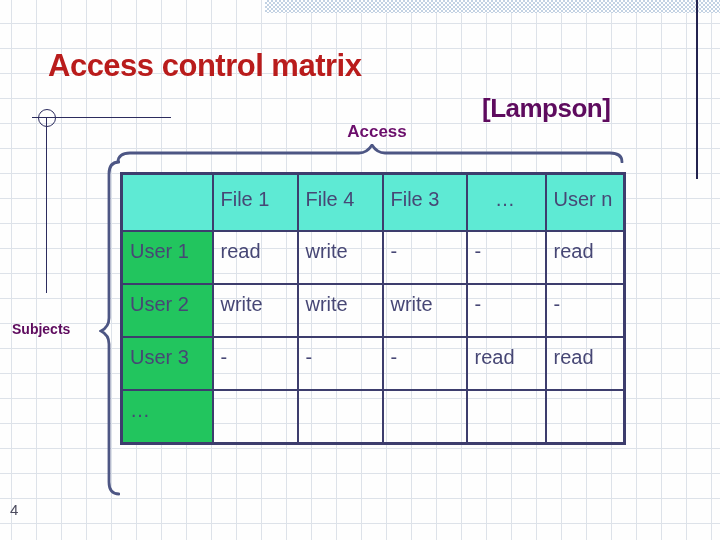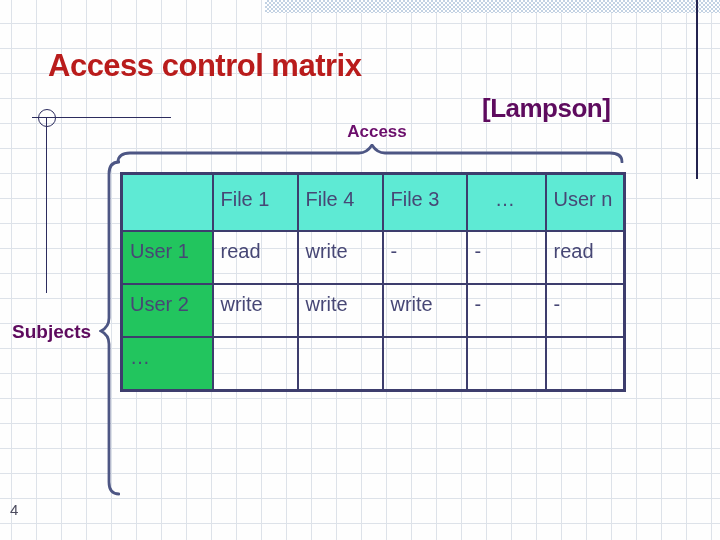--- a/index.html
+++ b/index.html
@@ -40,21 +40,21 @@
     font-size:26px;font-weight:bold;color:#5e0b5e;letter-spacing:-0.5px;
     white-space:nowrap;
     margin-top:38px;
   }
   .objects-label{
     position:absolute;left:337px;top:122px;width:80px;text-align:center;
     font-size:17px;font-weight:bold;color:#6b0e6b;
   }
   .subjects-label{
     position:absolute;left:12px;top:321px;
-    font-size:19px;font-weight:bold;color:#5e0b5e;
+    font-size:14px;font-weight:bold;color:#5e0b5e;
   }
   .page-number{
     position:absolute;left:10px;top:501px;
     font-size:15px;color:#4b4b5e;
   }
   .brace-h{position:absolute;left:116px;top:144px;}
   .brace-v{position:absolute;left:99px;top:160px;}
   table.acm{
     position:absolute;left:120px;top:172px;
     border-collapse:collapse;table-layout:fixed;
@@ -127,20 +127,28 @@
     </tr>
     <tr>
       <th>User 2</th>
       <td>write</td>
       <td>write</td>
       <td>write</td>
       <td>-</td>
       <td>-</td>
     </tr>
     <tr>
+      <th>User 3</th>
+      <td>-</td>
+      <td>-</td>
+      <td>-</td>
+      <td>read</td>
+      <td>read</td>
+    </tr>
+    <tr>
       <th>…</th>
       <td></td>
       <td></td>
       <td></td>
       <td></td>
       <td></td>
     </tr>
   </tbody>
 </table>
 

